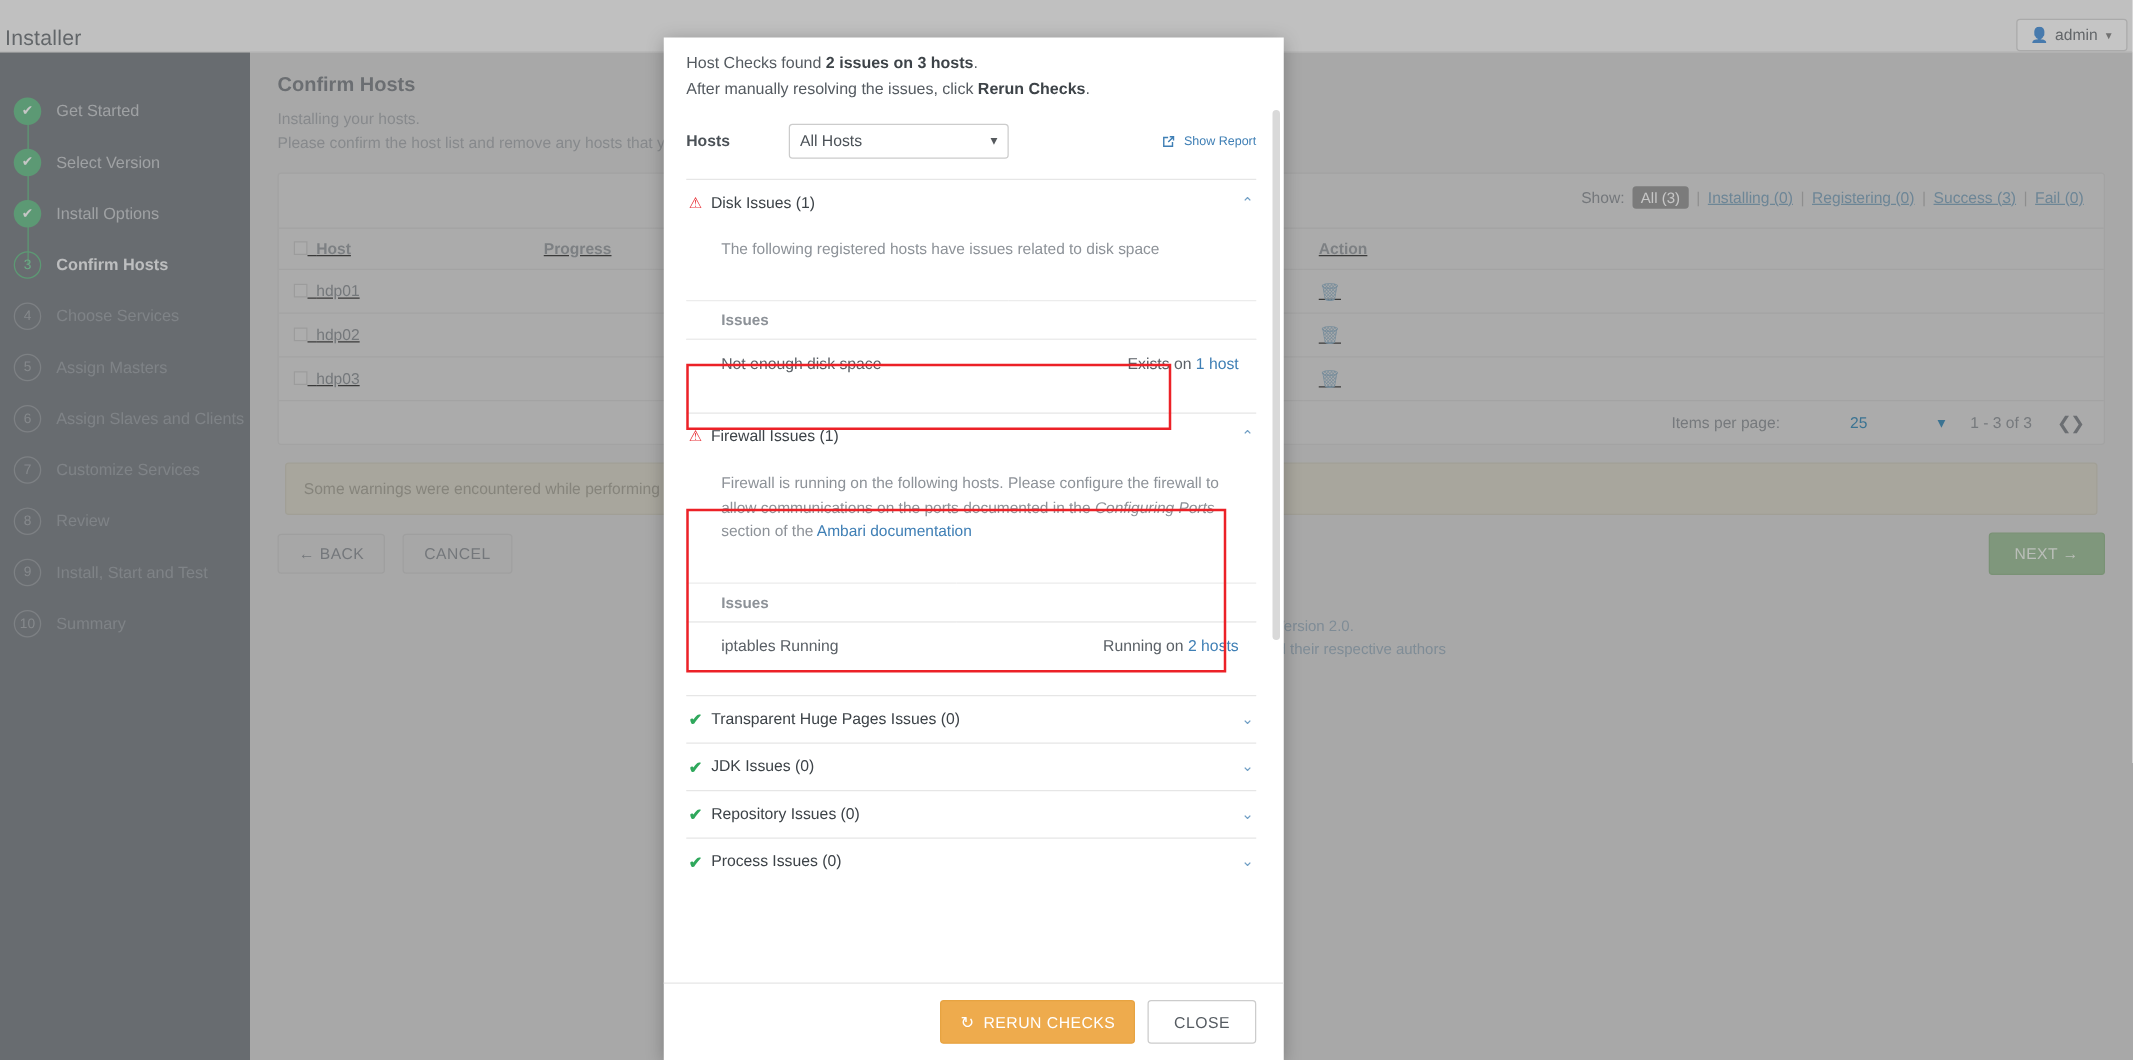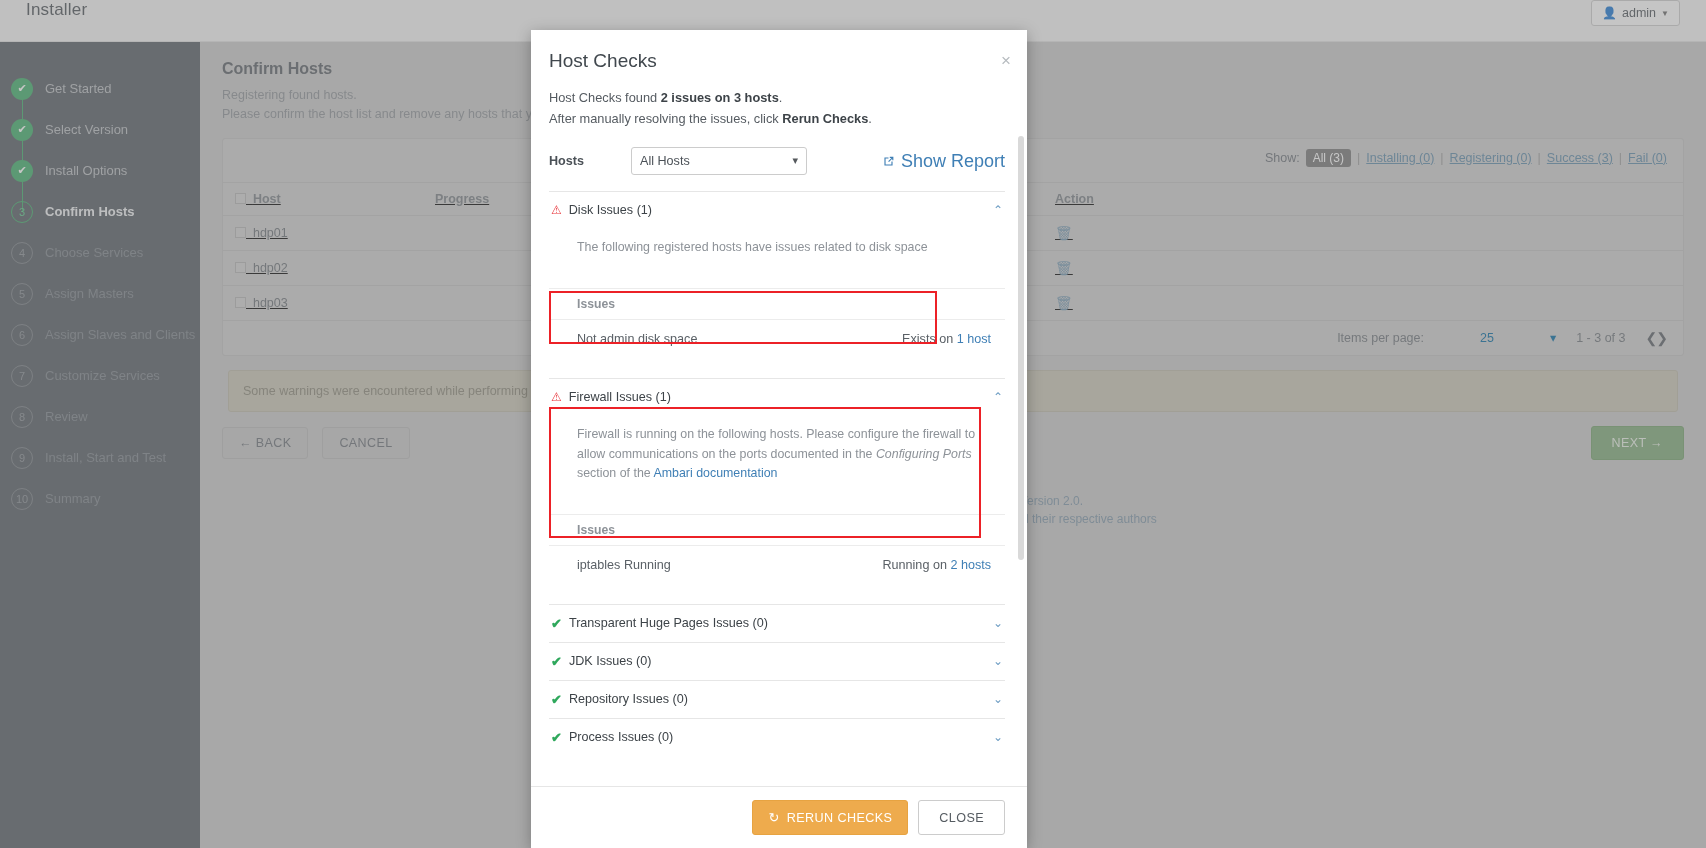--- a/index.html
+++ b/index.html
@@ -10,21 +10,21 @@
     background:#fff; overflow:hidden; position:relative;
   }
 
   
   #app-bg { position:absolute; inset:0; background:#ffffff; }
   #app-dim { position:absolute; inset:0; background:rgba(128,128,128,.45); z-index:40; pointer-events:none; }
 
   .topbar {
     position:absolute; top:0; left:0; right:0; height:42px;
     background:#f5f5f5; border-bottom:1px solid #e0e0e0;
-    display:flex; align-items:flex-start; padding:0 26px;
+    display:flex; align-items:flex-end; padding:0 4px;
   }
   .topbar-title { font-size:17px; color:#4a5056; letter-spacing:.2px; }
   .topbar-right { margin-left:auto; }
   .admin-btn {
     border:1px solid #ccc; background:#fdfdfd; border-radius:3px;
     padding:5px 10px; font-size:12.5px; color:#4a5056;
     display:flex; align-items:center; gap:5px;
   }
   .user-glyph { font-size:12px; }
   .caret-dn { font-size:8px; color:#666; }
@@ -156,21 +156,21 @@
     font-family:"Liberation Sans", sans-serif;
     -webkit-appearance:none; appearance:none;
   }
   .sel-wrap { position:relative; }
   .sel-chev {
     position:absolute; right:9px; top:7px; pointer-events:none;
     color:#55595d; font-size:11px;
   }
   .show-report {
     margin-left:auto; display:flex; align-items:center; gap:6px;
-    font-size:18px; color:#3f7fb5;
+    font-size:10px; color:#3f7fb5;
   }
 
   .acc-sec { border-top:1px solid #e6e6e6; }
   .acc-sec:first-of-type { border-top:1px solid #e6e6e6; }
   .acc-head {
     display:flex; align-items:center; gap:7px;
     padding:11px 2px 11px 2px; font-size:12.6px; color:#3d4348;
     cursor:pointer;
   }
   .acc-head .chev { margin-left:auto; color:#6f9ec4; font-size:12px; }
@@ -285,21 +285,21 @@
           <span class="wiz-bullet todo">10</span>
           <span class="wiz-label">Summary</span>
         </li>
       </ul>
   </div>
 
   <div class="content">
     <div class="page-head">
       <h2 class="page-title">Confirm Hosts</h2>
       <div class="page-sub">
-        <div>Registering found hosts.</div>
+        <div>Installing your hosts.</div>
         <div>Please confirm the host list and remove any hosts that you do not want to include in the cluster.</div>
       </div>
     </div>
 
     <div class="panel">
       <div class="panel-top">
         <div class="show-filter" id="show-filter">
             <span>Show:</span>
             <span class="chip-active">All (3)</span>
             <span class="sep">|</span>
@@ -369,24 +369,20 @@
       <div>See third-party tools/resources that Ambari uses and their respective authors</div>
     </div>
   </div>
 </div>
 
 <div id="app-dim"></div>
 
 <div id="modal-backdrop"></div>
 
 <div class="modal">
-  <div class="modal-head">
-    <h3 class="modal-title">Host Checks</h3>
-    <button class="modal-x">×</button>
-  </div>
 
   <div class="modal-body">
     <div class="scroll-track"></div>
 
     <p class="lead">
       <span>Host Checks found </span><b>2 issues on 3 hosts</b><span>.</span><br>
       <span>After manually resolving the issues, click </span><b>Rerun Checks</b><span>.</span>
     </p>
 
     <div class="hosts-row">
@@ -414,21 +410,21 @@
           <div class="acc-body">
             <div class="desc">The following registered hosts have issues related to disk space</div>
             <table class="issues">
               <thead>
                 <tr>
                   <th colspan="2">Issues</th>
                 </tr>
               </thead>
               <tbody>
                 <tr>
-                  <td>Not admin disk space</td>
+                  <td>Not enough disk space</td>
                   <td class="right">Exists on <a href="#">1 host</a></td>
                 </tr>
               </tbody>
             </table>
           </div>
         </div>
         <div class="acc-sec">
           <div class="acc-head">
             <span class="ic-warn">⚠</span>
             <span>Firewall Issues (1)</span>

